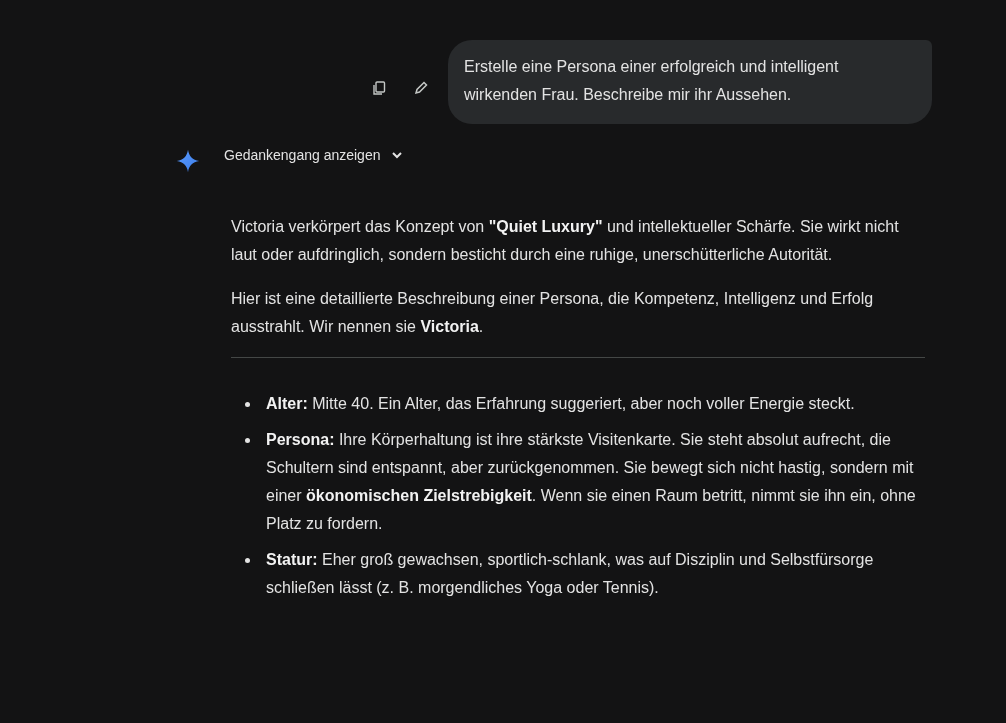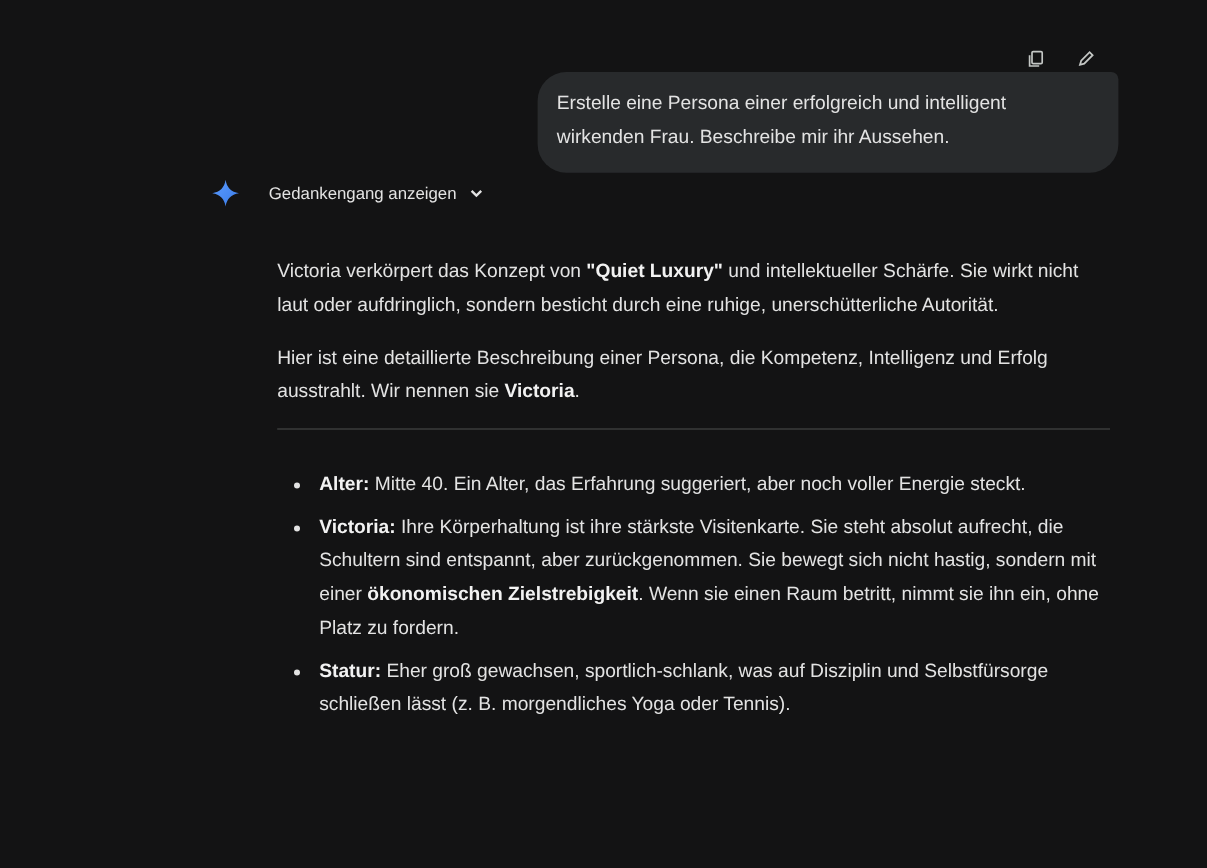--- a/index.html
+++ b/index.html
@@ -6,43 +6,43 @@
     html, body {
       width: 1006px; height: 723px; overflow: hidden;
       background: #131314;
       font-family: "Liberation Sans", "DejaVu Sans", sans-serif;
       color: #e3e3e3;
     }
     .page { position: relative; width: 1006px; height: 723px; }
 
     
     .user-row {
-      position: absolute; top: 26px; right: 74px;
-      display: flex; align-items: flex-end; flex-direction: column;
+      position: absolute; top: 40px; right: 74px;
+      display: flex; align-items: center;
     }
     .user-actions {
       display: flex; gap: 20px; margin-right: 16px; margin-top: 12px;
     }
     .icon-btn {
       width: 22px; height: 22px; display: flex; align-items: center; justify-content: center;
       color: #c4c7c5; cursor: pointer;
     }
     .icon-btn svg { width: 16px; height: 16px; }
     .user-bubble {
       background: #282a2c;
       border-radius: 24px 6px 24px 24px;
       padding: 13px 24px 15px 16px;
       width: 484px;
       font-size: 16px; line-height: 28px; color: #e3e3e3;
     }
 
     
     .model-header {
       position: absolute; top: 147px; left: 174px;
-      display: flex; align-items: center;
+      display: flex; align-items: flex-start;
     }
     .gem-icon { width: 28px; height: 28px; display: flex; align-items: center; justify-content: center; }
     .thinking-toggle {
       display: flex; align-items: center; margin-left: 22px; cursor: pointer;
       font-size: 14px; font-weight: 500; color: #e3e3e3;
     }
     .thinking-toggle .chev { margin-left: 10px; width: 14px; height: 14px; }
 
     .response {
       position: absolute; top: 213px; left: 231px; width: 694px;
@@ -101,19 +101,19 @@
     </div>
   </div>
 
   <div class="response">
     <p><span>Victoria verkörpert das Konzept von </span><b>"Quiet Luxury"</b><span> und intellektueller Schärfe. Sie wirkt nicht laut oder aufdringlich, sondern besticht durch eine ruhige, unerschütterliche Autorität.</span></p>
     <p><span>Hier ist eine detaillierte Beschreibung einer Persona, die Kompetenz, Intelligenz und Erfolg ausstrahlt. Wir nennen sie </span><b>Victoria</b><span>.</span></p>
     <hr class="divider">
 
     <ul>
       <li><b>Alter:</b><span> Mitte 40. Ein Alter, das Erfahrung suggeriert, aber noch voller Energie steckt.</span></li>
-      <li><b>Victoria:</b><span> Ihre Körperhaltung ist ihre stärkste Visitenkarte. Sie steht absolut aufrecht, die Schultern sind entspannt, aber zurückgenommen. Sie bewegt sich nicht hastig, sondern mit einer </span><b>ökonomischen Zielstrebigkeit</b><span>. Wenn sie einen Raum betritt, nimmt sie ihn ein, ohne Platz zu fordern.</span></li>
+      <li><b>Persona:</b><span> Ihre Körperhaltung ist ihre stärkste Visitenkarte. Sie steht absolut aufrecht, die Schultern sind entspannt, aber zurückgenommen. Sie bewegt sich nicht hastig, sondern mit einer </span><b>ökonomischen Zielstrebigkeit</b><span>. Wenn sie einen Raum betritt, nimmt sie ihn ein, ohne Platz zu fordern.</span></li>
       <li><b>Statur:</b><span> Eher groß gewachsen, sportlich-schlank, was auf Disziplin und Selbstfürsorge schließen lässt (z. B. morgendliches Yoga oder Tennis).</span></li>
     </ul>
 
   </div>
 
 </div>
 
 </body></html>

